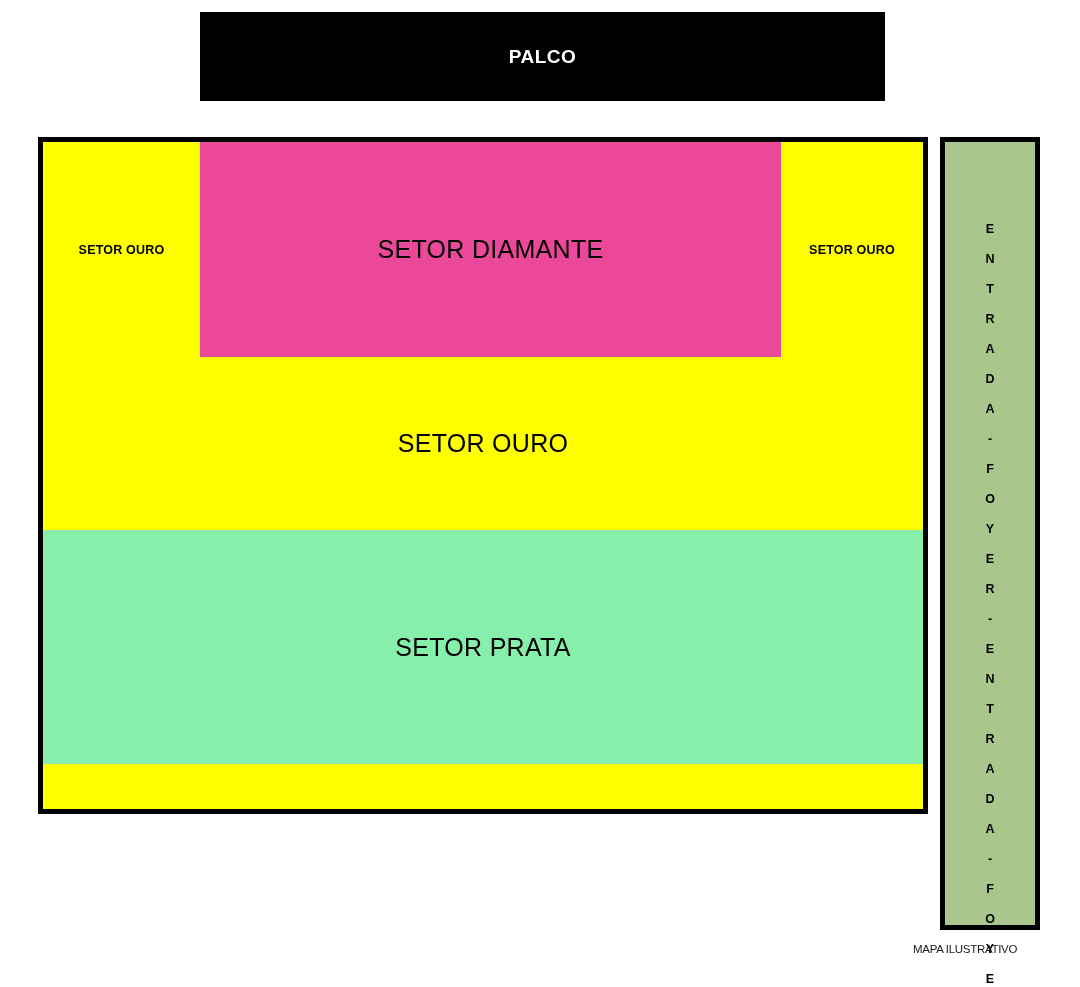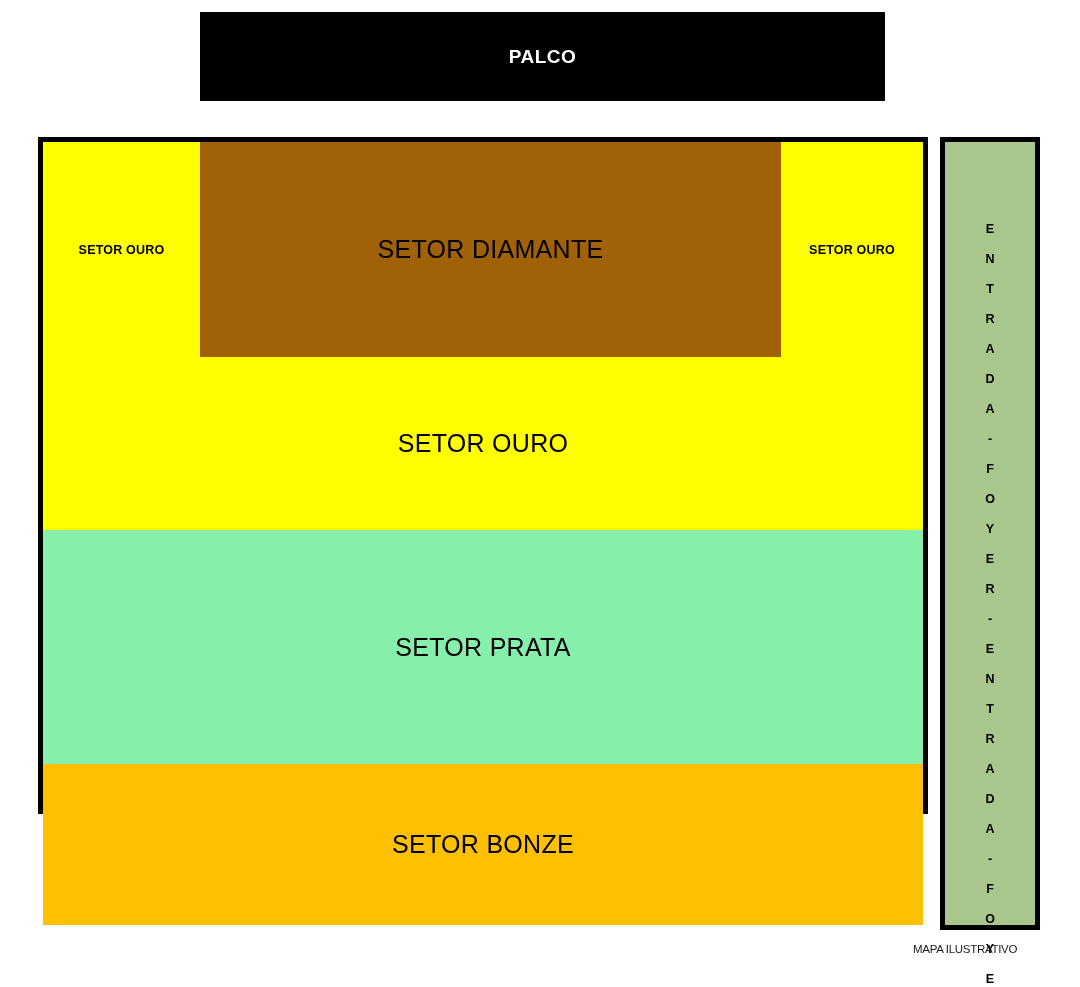--- a/index.html
+++ b/index.html
@@ -80,21 +80,21 @@
     letter-spacing: 0.2px;
     white-space: nowrap;
   }
 
   .diamond-sector {
     position: absolute;
     left: 157px;
     top: 0;
     width: 581px;
     height: 215px;
-    background: #a16207;
+    background: #ec4899;
     display: flex;
     align-items: center;
     justify-content: center;
   }
   .diamond-label {
     font-size: 25px;
     color: #000000;
     letter-spacing: 0.3px;
     white-space: nowrap;
   }
@@ -187,23 +187,20 @@
     </div>
 
     <div class="band band-ouro">
       <span class="band-label">SETOR OURO</span>
     </div>
 
     <div class="band band-prata">
       <span class="band-label">SETOR PRATA</span>
     </div>
 
-    <div class="band band-bonze">
-      <span class="band-label">SETOR BONZE</span>
-    </div>
 
   </div>
 
   <div class="entrance-column" id="entrance-column">
       <span class="entrance-letter">E</span>
       <span class="entrance-letter">N</span>
       <span class="entrance-letter">T</span>
       <span class="entrance-letter">R</span>
       <span class="entrance-letter">A</span>
       <span class="entrance-letter">D</span>

